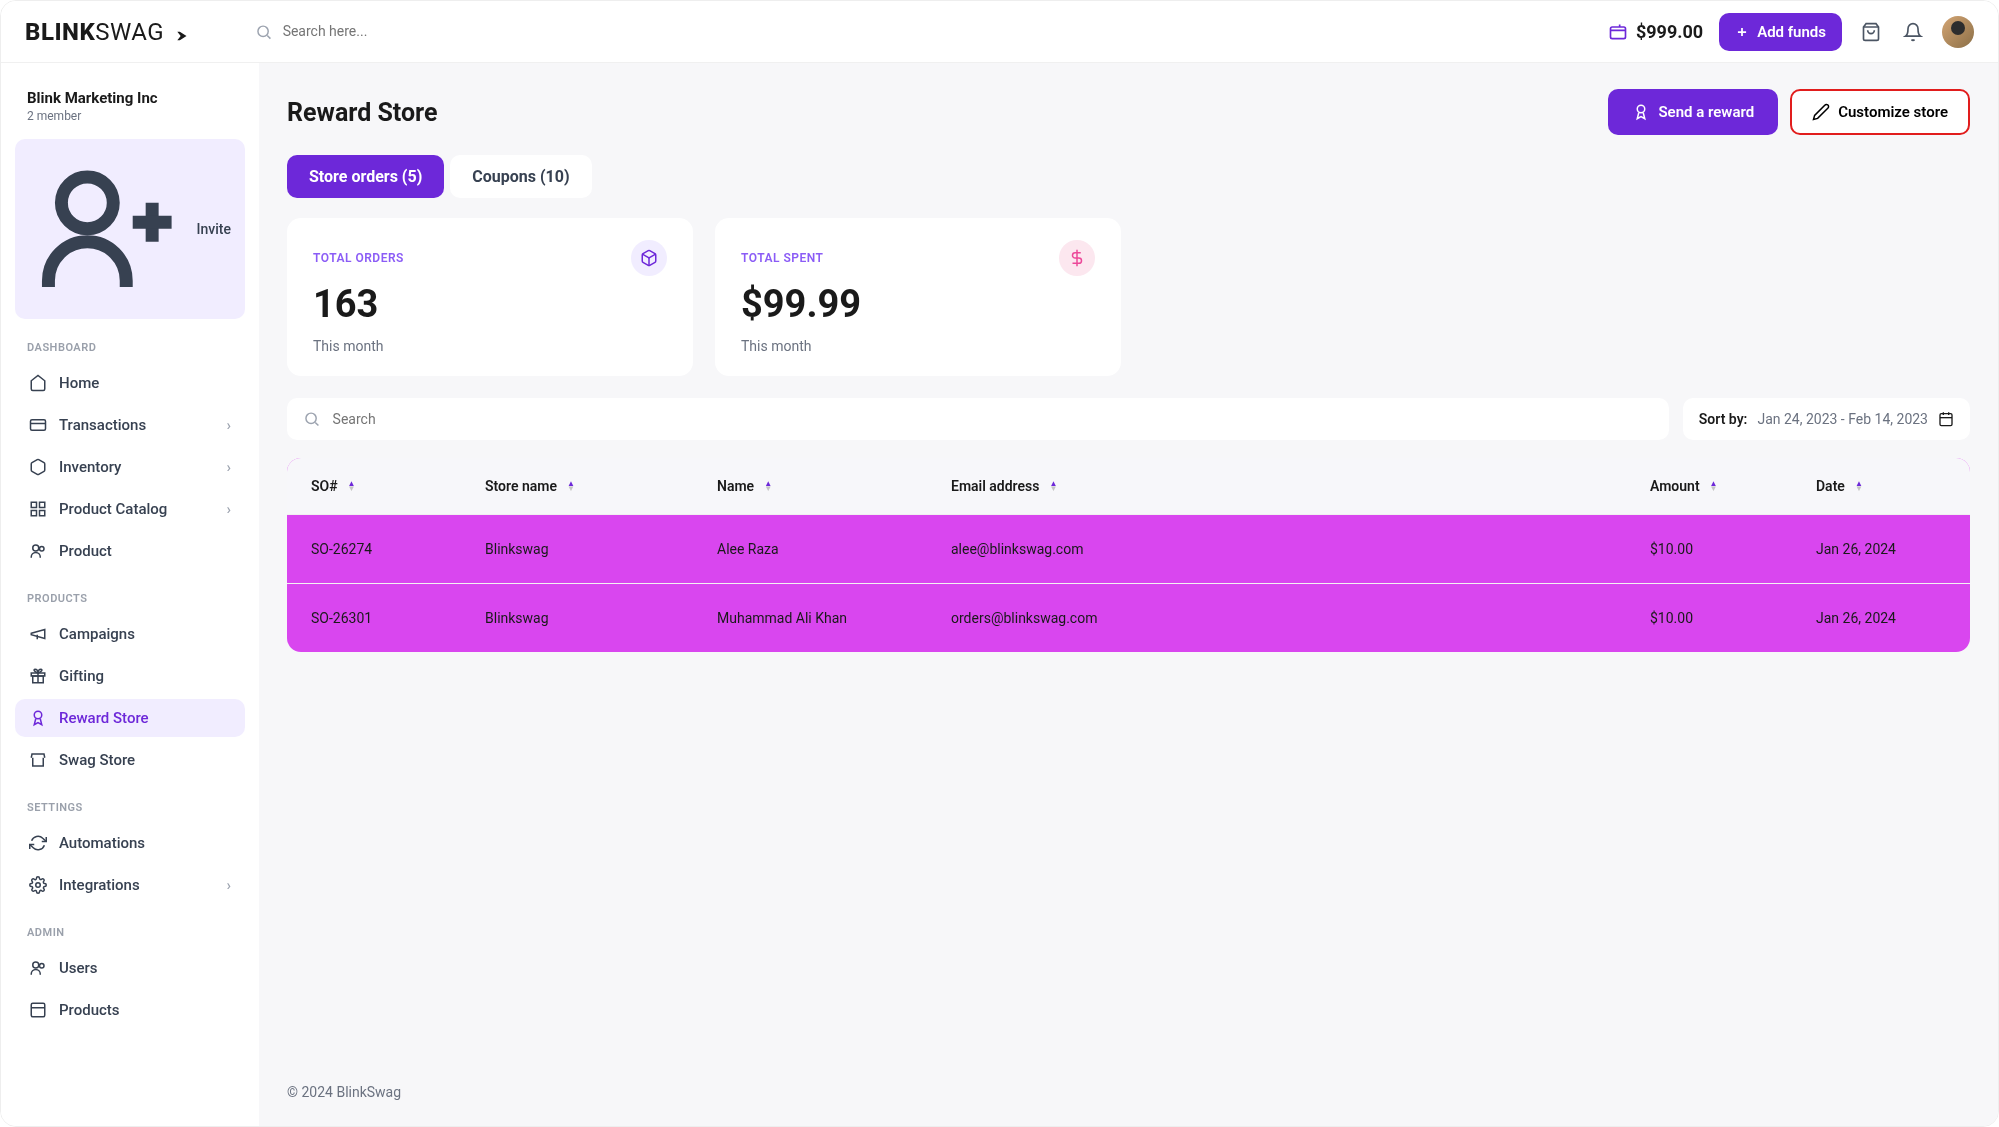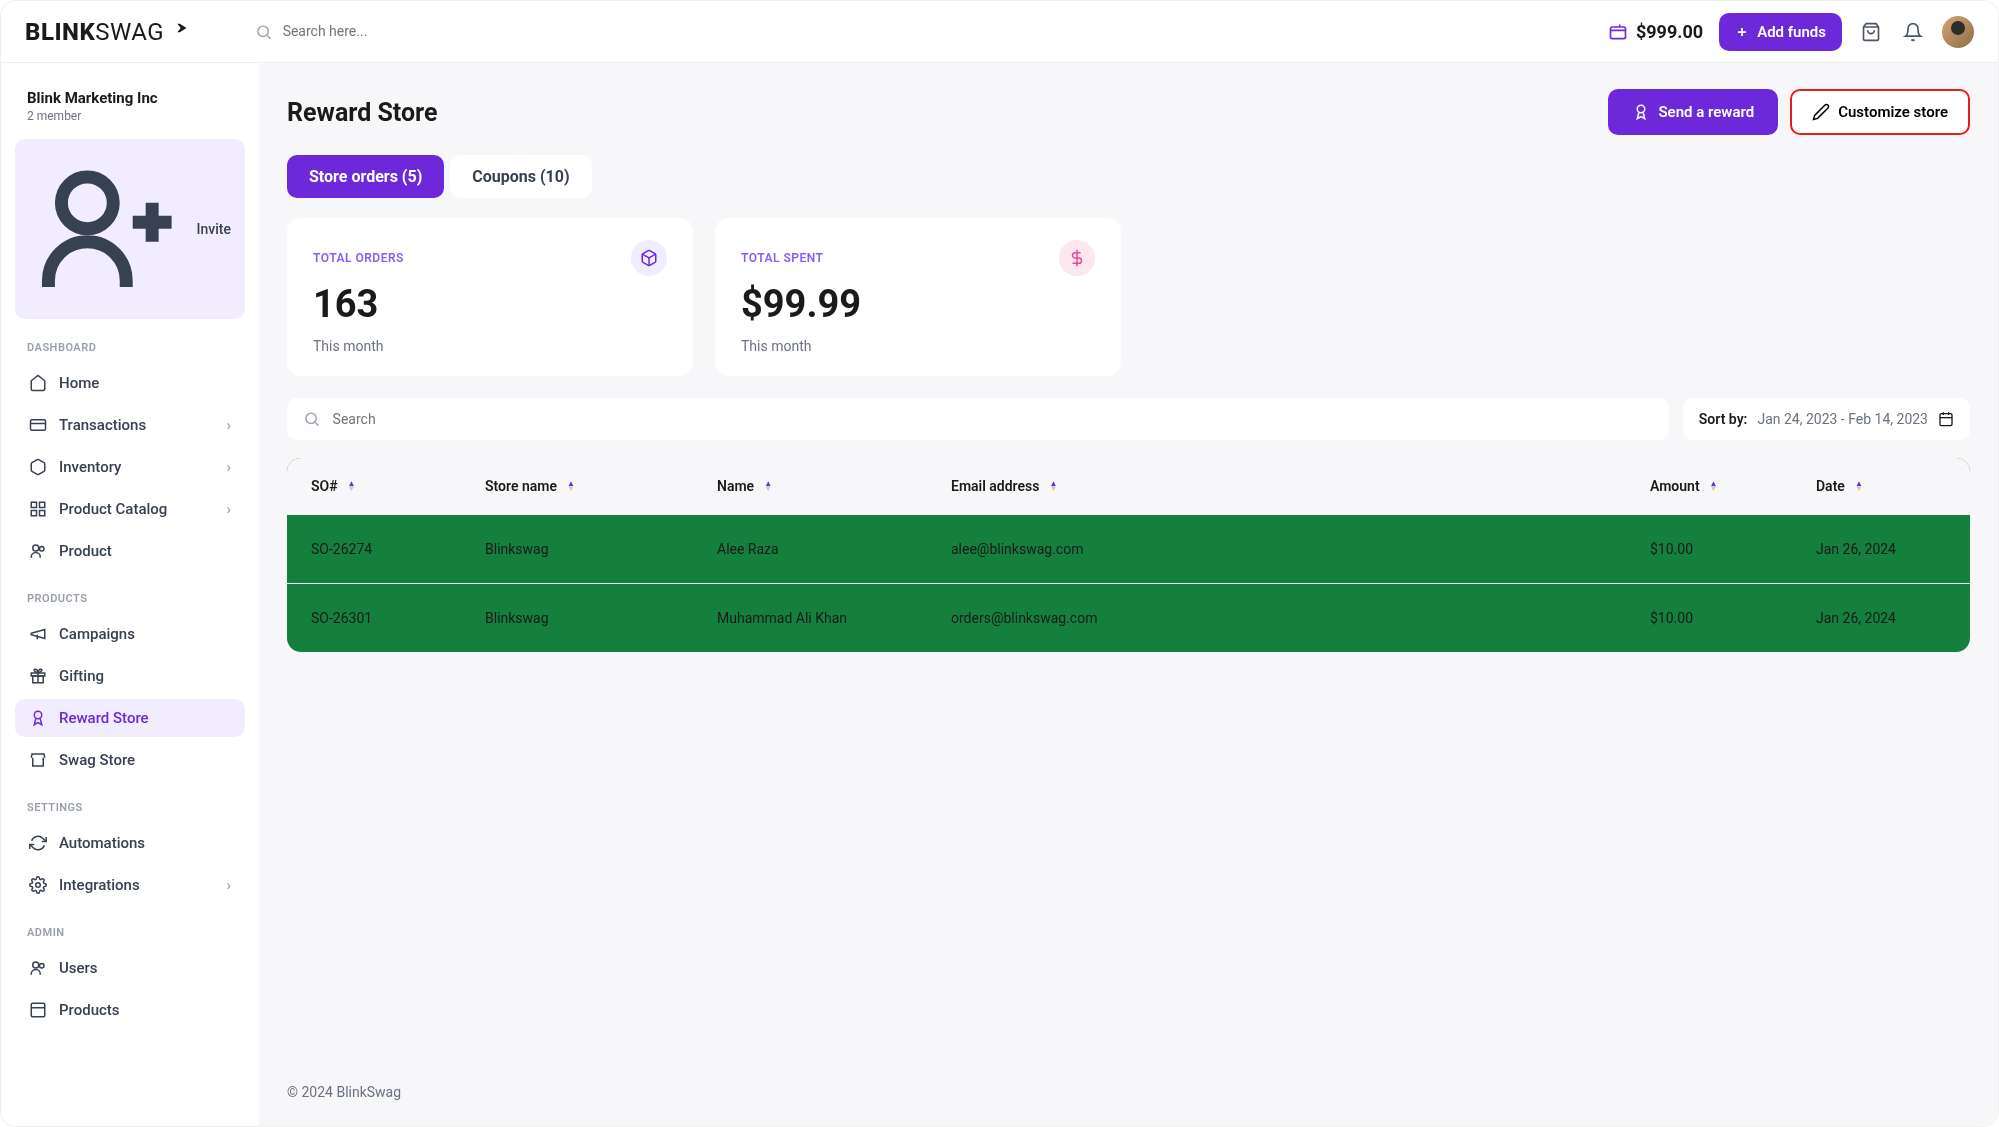--- a/index.html
+++ b/index.html
@@ -1,19 +1,19 @@
 <!DOCTYPE html>
 <html><head>
 <meta charset="utf-8">
 <style>
 *{box-sizing:border-box;margin:0;padding:0;font-family:-apple-system,BlinkMacSystemFont,"Segoe UI",Roboto,sans-serif}
 body{background:#fff;color:#1a1a1a;font-size:14px;height:1127px;width:1999px;overflow:hidden}
 .app{display:flex;flex-direction:column;height:100%;border-radius:16px;overflow:hidden;border:1px solid #eee}
 .topbar{display:flex;align-items:center;height:62px;padding:0 24px;border-bottom:1px solid #f0f0f0;background:#fff}
-.logo{font-size:24px;font-weight:800;letter-spacing:0.5px;display:flex;align-items:flex-start;width:230px}
+.logo{font-size:24px;font-weight:800;letter-spacing:0.5px;display:flex;align-items:flex-end;width:230px}
 .logo-light{font-weight:400}
 .search-global{display:flex;align-items:flex-start;gap:10px;color:#9ca3af;font-size:14px;flex:1}
 .search-global svg{width:18px;height:18px}
 .top-right{display:flex;align-items:center;gap:16px}
 .balance{display:flex;align-items:center;gap:8px;font-weight:700;font-size:18px}
 .balance svg{width:20px;height:20px;color:#6d28d9}
 .btn{display:inline-flex;align-items:center;gap:8px;padding:10px 16px;border-radius:10px;font-weight:600;font-size:15px;cursor:pointer;border:none}
 .btn-primary{background:#6d28d9;color:#fff}
 .icon-btn{width:26px;height:26px;display:flex;align-items:center;justify-content:center;color:#4b5563;cursor:pointer}
 .avatar{width:32px;height:32px;border-radius:50%;background:linear-gradient(135deg,#d4a574,#8b6f47);display:flex;align-items:center;justify-content:center;overflow:hidden}
@@ -44,21 +44,21 @@
 .card-label{font-size:12px;font-weight:600;color:#8b5cf6;letter-spacing:0.5px}
 .card-icon{width:36px;height:36px;border-radius:50%;background:#f1edff;display:flex;align-items:center;justify-content:center;color:#6d28d9}
 .card-icon.pink{background:#fce7ef;color:#ec4899}
 .card-val{font-size:38px;font-weight:700;margin-top:6px}
 .card-sub{color:#6b7280;font-size:14px;margin-top:12px}
 .controls{display:flex;gap:14px;margin-bottom:18px}
 .search-orders{flex:1;background:#fff;border-radius:10px;padding:12px 16px;display:flex;align-items:center;gap:12px;color:#9ca3af}
 .sort-box{background:#fff;border-radius:10px;padding:12px 16px;display:flex;align-items:center;gap:10px;font-size:14px;cursor:pointer}
 .sort-box .lbl{font-weight:600}
 .sort-box .val{color:#6b7280}
-.table{background:#15803d;border-radius:14px;padding:0;overflow:hidden}
+.table{background:#d946ef;border-radius:14px;padding:0;overflow:hidden}
 .thead{display:flex;padding:20px 24px;background:#f7f7fa;border-bottom:1px solid #f0f0f0}
 .th{font-weight:600;display:flex;align-items:center;gap:10px}
 .sort-ic{display:flex;flex-direction:column;line-height:5px;font-size:8px}
 .sort-ic .up{color:#6d28d9}
 .sort-ic .dn{color:#c4c4c4}
 .trow{display:flex;padding:26px 24px;border-bottom:1px solid #f3f3f3}
 .trow:last-child{border-bottom:none}
 .c-so{width:174px}
 .c-store{width:232px}
 .c-name{width:234px}

